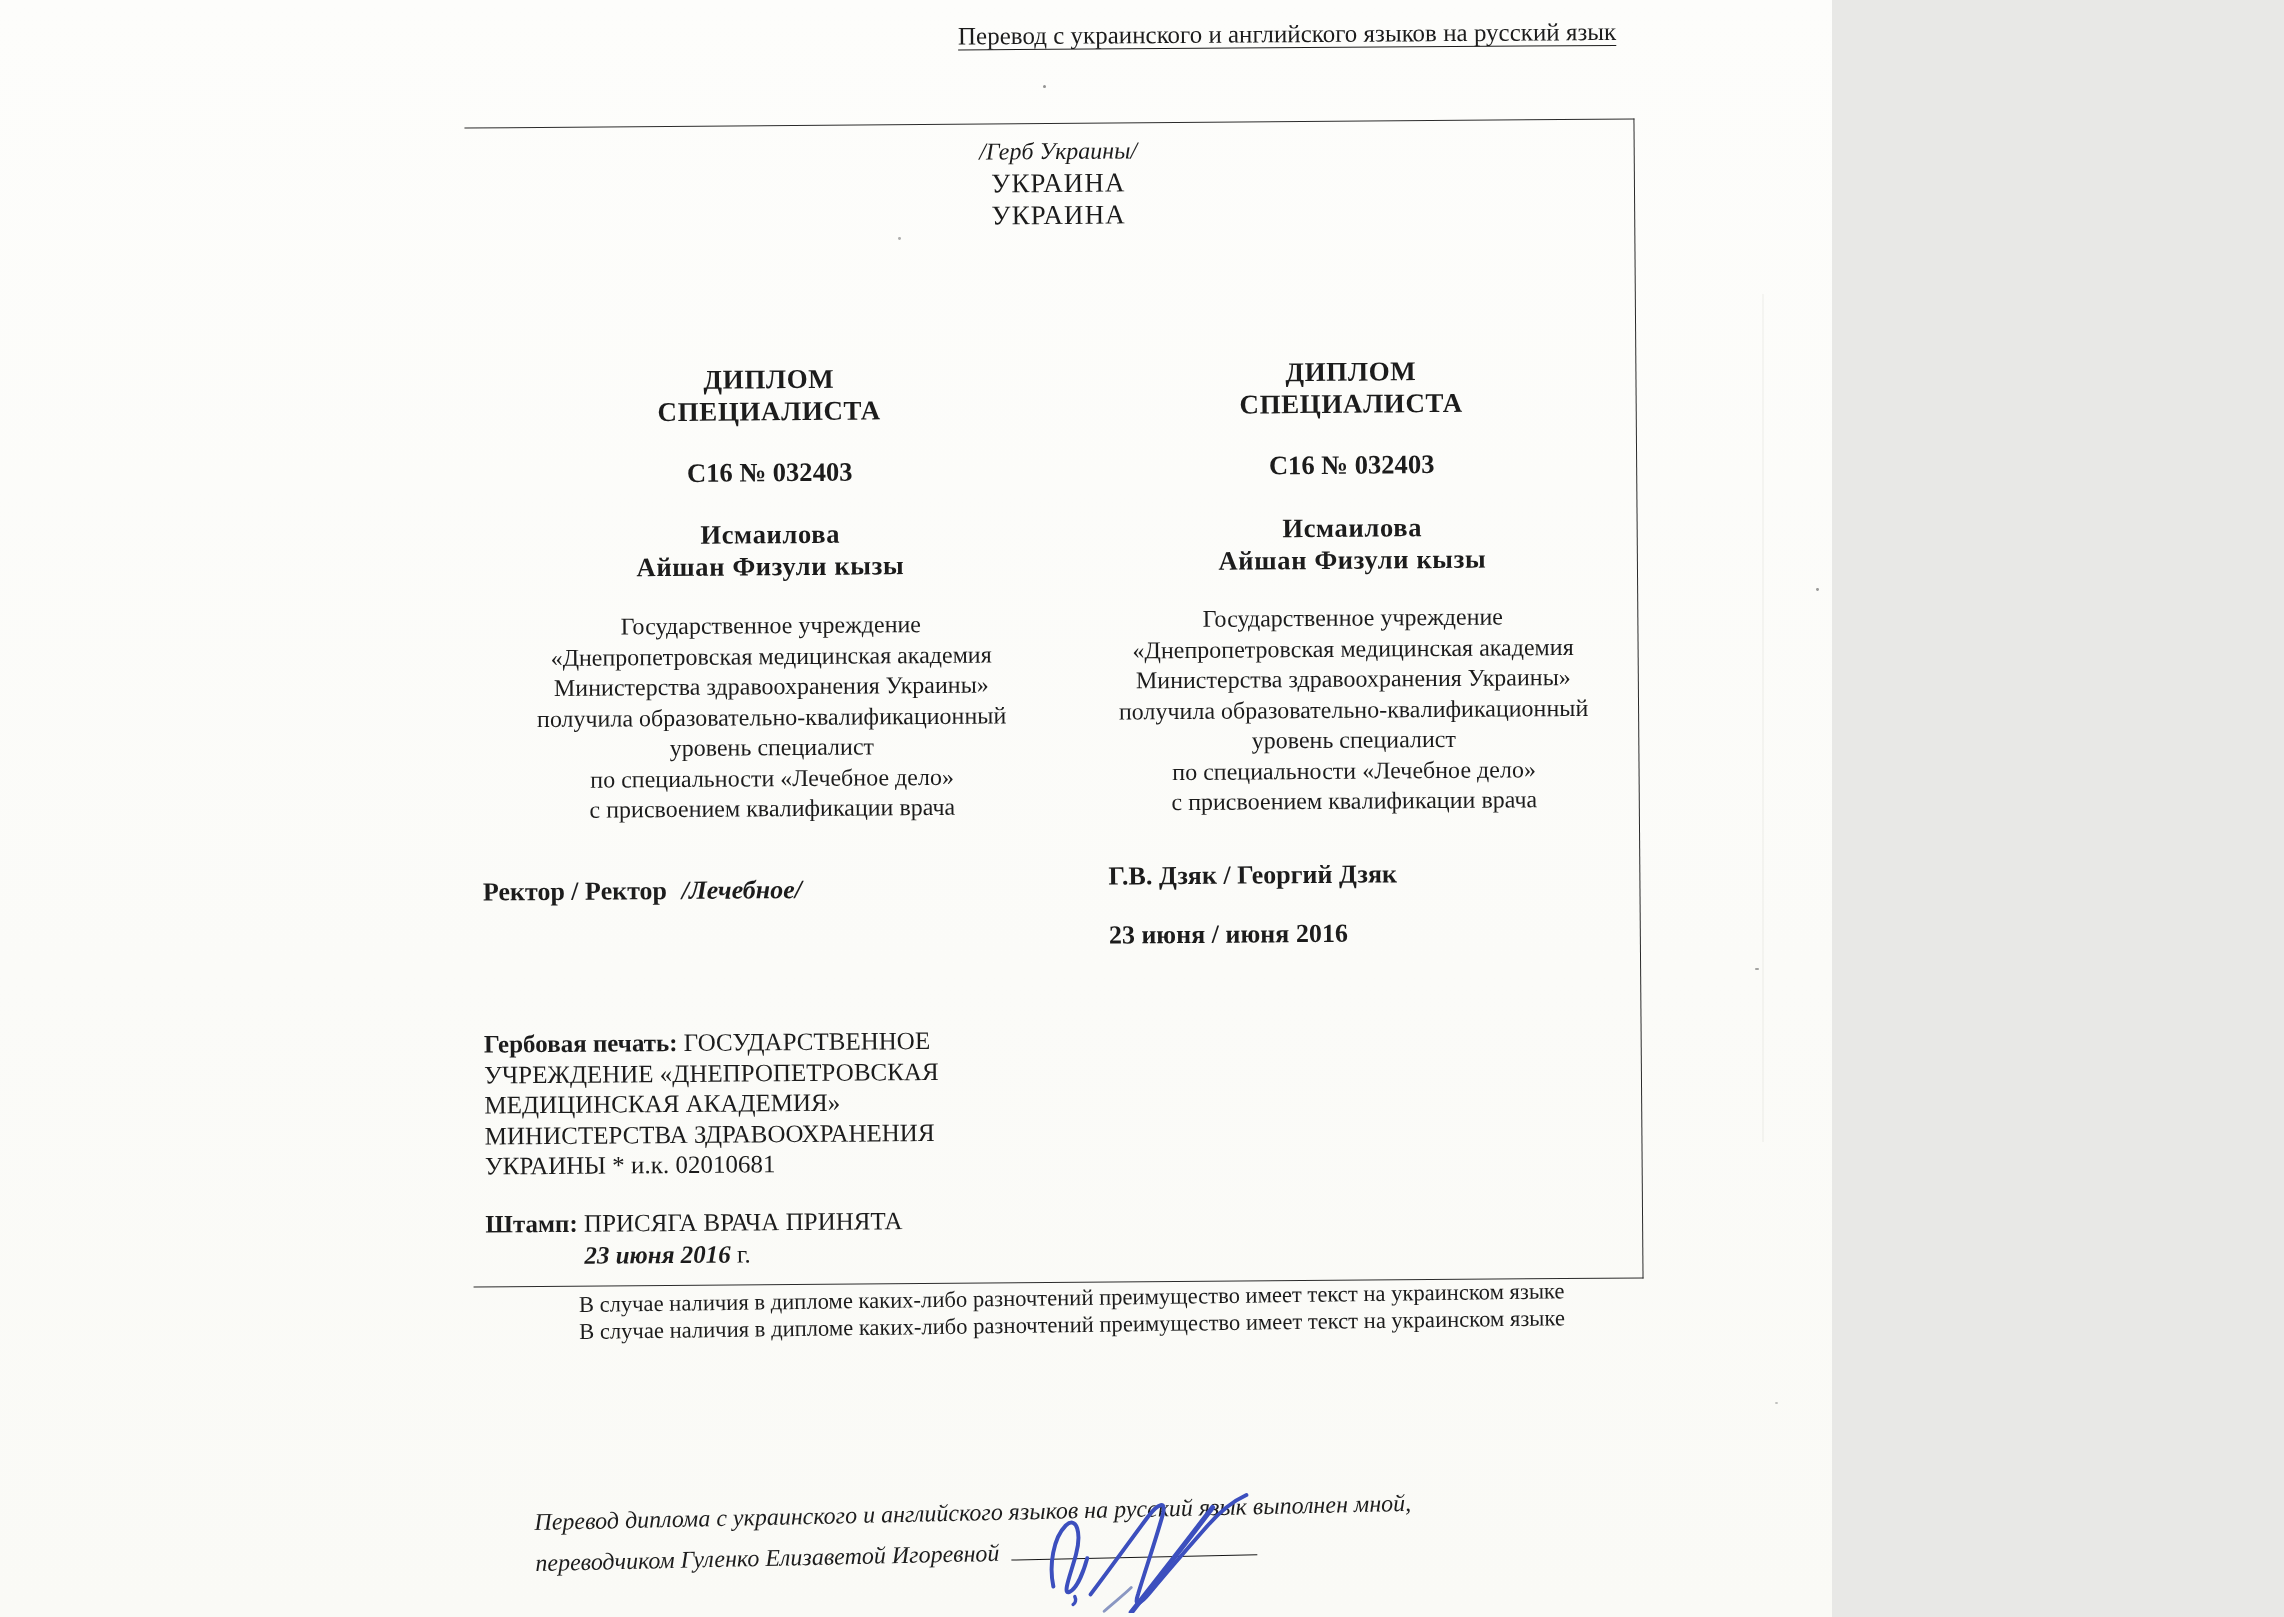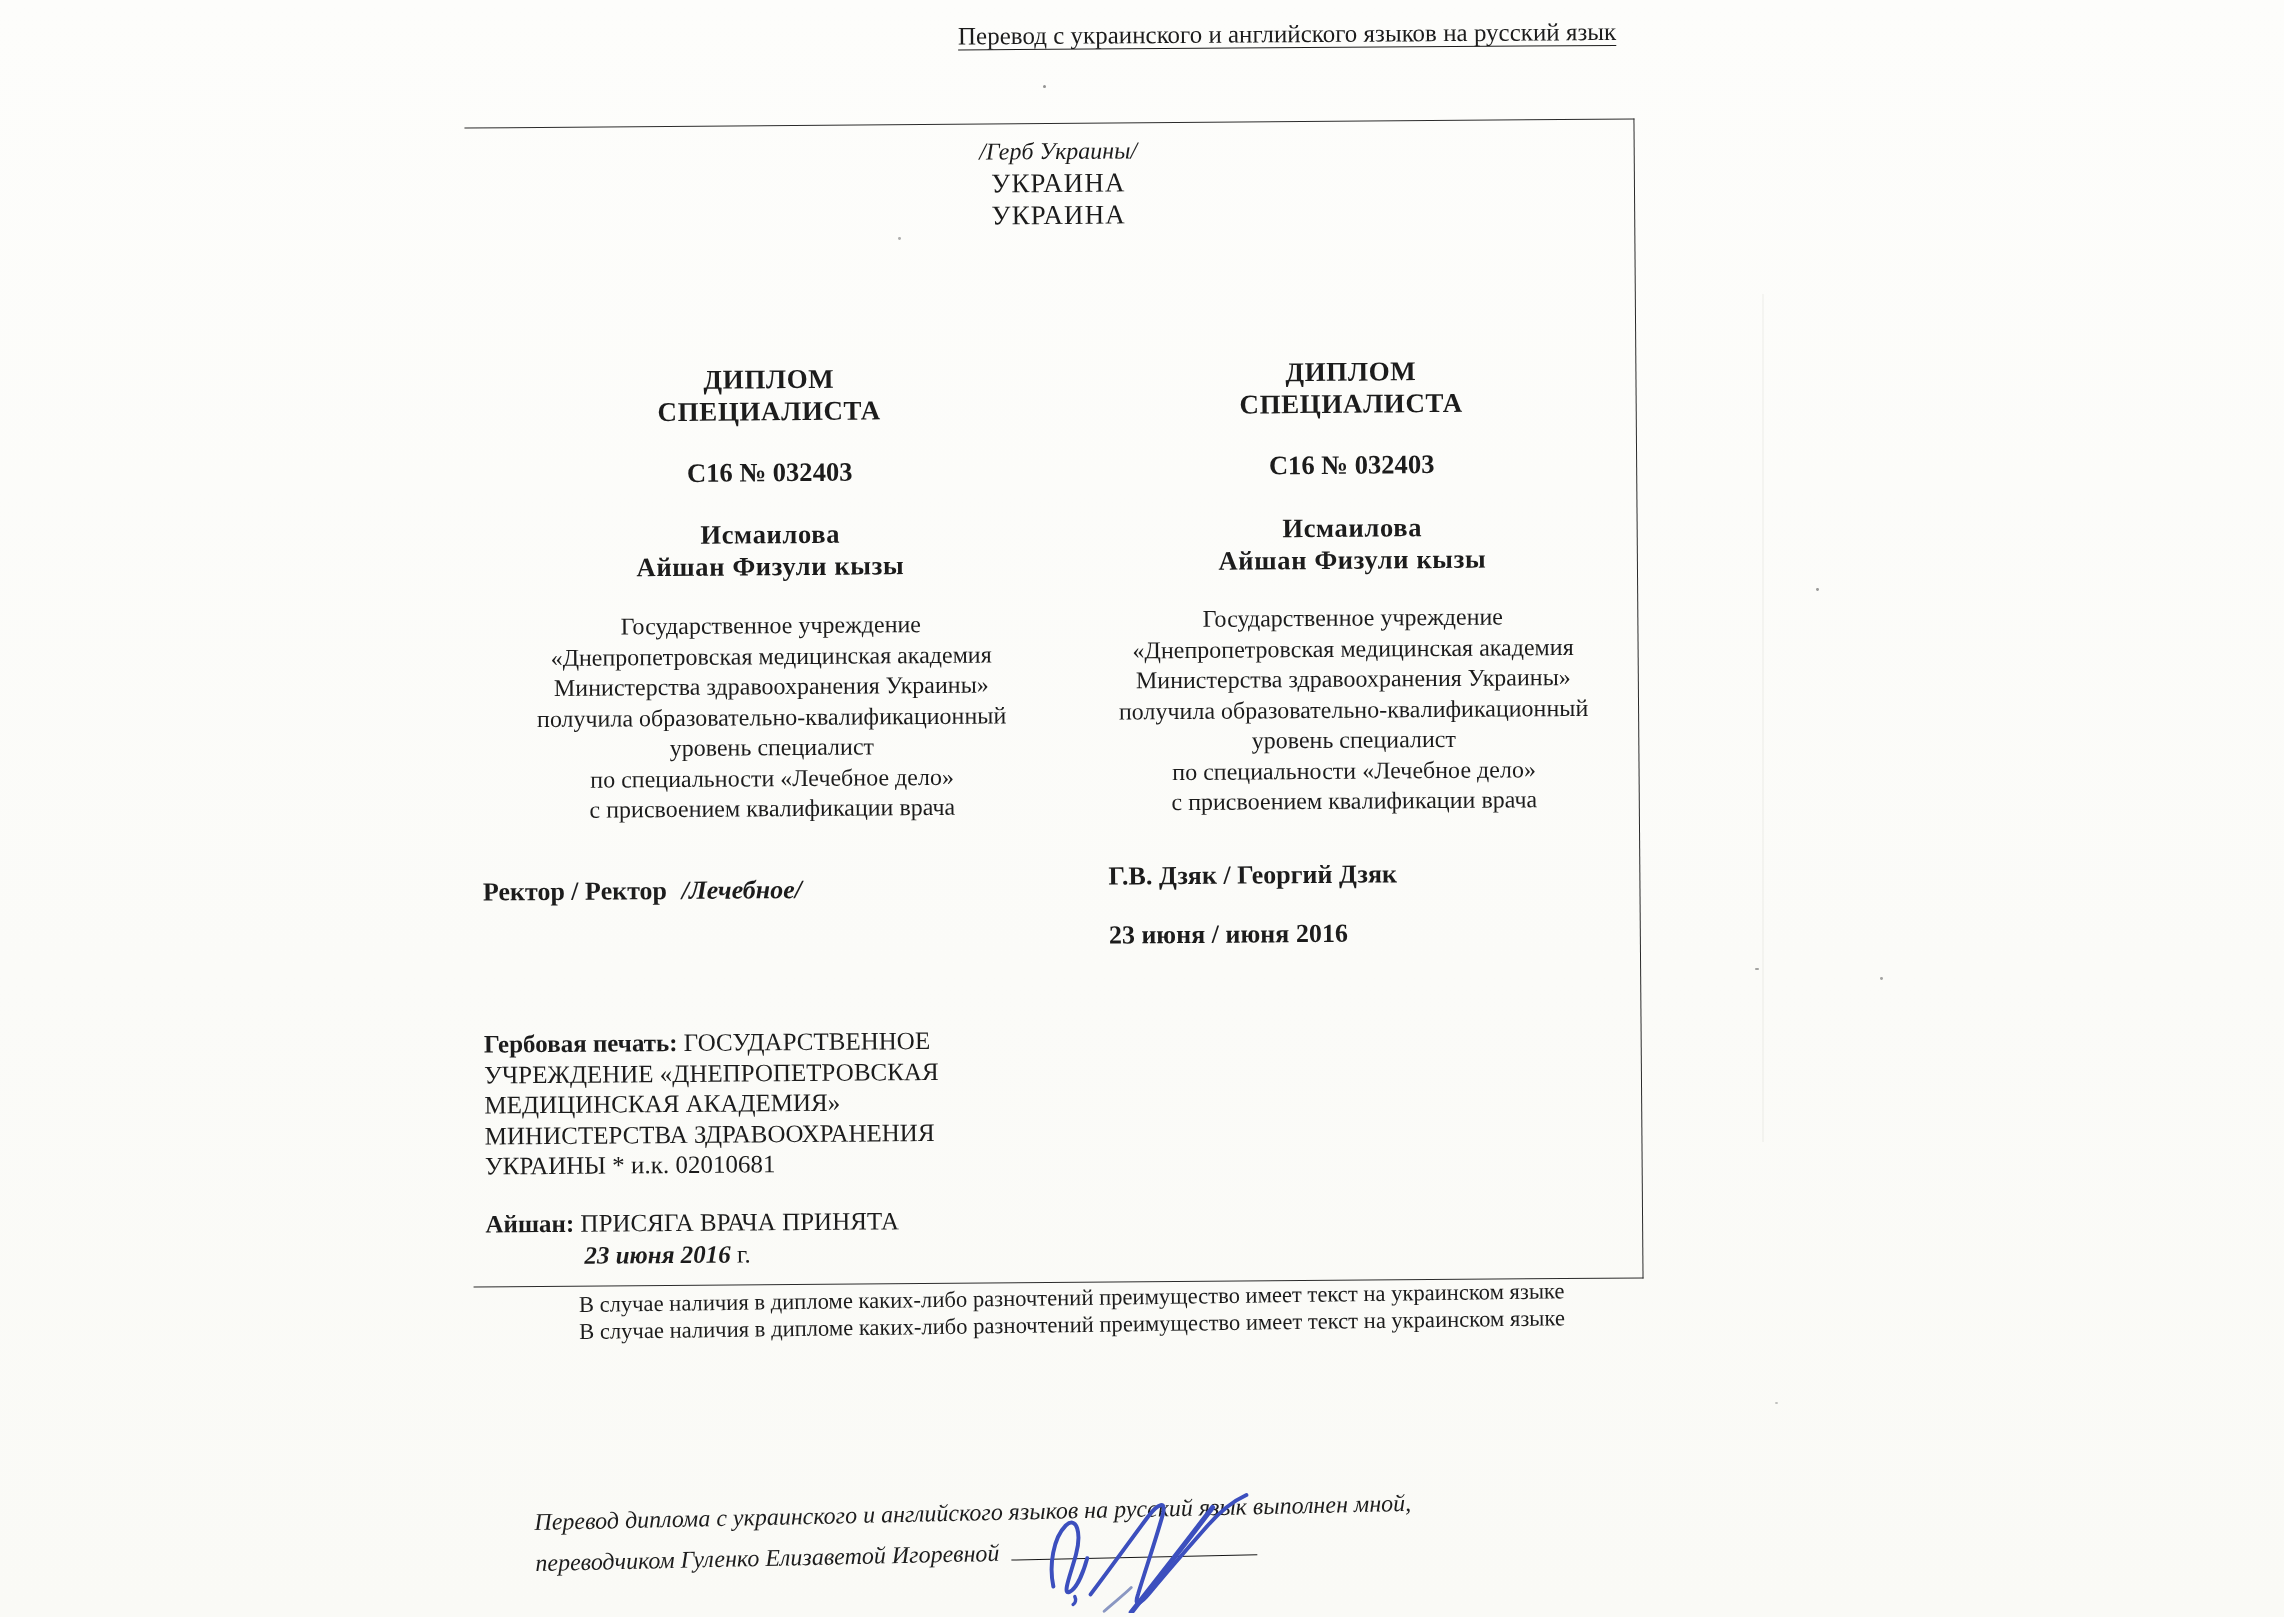--- a/index.html
+++ b/index.html
@@ -1,18 +1,18 @@
 <!DOCTYPE html>
 <html style="font-size:9px"><head>
 <meta charset="utf-8">
 <style>
   html,body{margin:0;padding:0;background:#e8e8e6;}
   .canvas{
     position:relative;
-    width:2284px;height:1617px;
+    width:1832px;height:1617px;
     background:linear-gradient(180deg,#fdfdfb 0%,#fbfbf8 60%,#fafaf6 100%);
     overflow:hidden;
     font-family:"Liberation Serif", serif;
     color:#1c1c1c;
   }
   .abs{position:absolute;}
   .center{text-align:center;}
   .b{font-weight:bold;}
   .i{font-style:italic;}
 
@@ -149,21 +149,21 @@
         <span class="b">Гербовая печать:</span>
         <span>ГОСУДАРСТВЕННОЕ</span>
       </div>
       <div>УЧРЕЖДЕНИЕ «ДНЕПРОПЕТРОВСКАЯ</div>
       <div>МЕДИЦИНСКАЯ АКАДЕМИЯ»</div>
       <div>МИНИСТЕРСТВА ЗДРАВООХРАНЕНИЯ</div>
       <div>УКРАИНЫ * и.к. 02010681</div>
     </div>
 
     <div class="abs stamp-line1">
-      <span class="b">Айшан:</span>
+      <span class="b">Штамп:</span>
       <span>ПРИСЯГА ВРАЧА ПРИНЯТА</span>
     </div>
     <div class="abs stamp-line2">
       <span class="b i">23 июня 2016</span>
       <span>г.</span>
     </div>
 
     <div class="abs rector-name">Г.В. Дзяк / Георгий Дзяк</div>
     <div class="abs issue-date">23 июня / июня 2016</div>
   </div>

